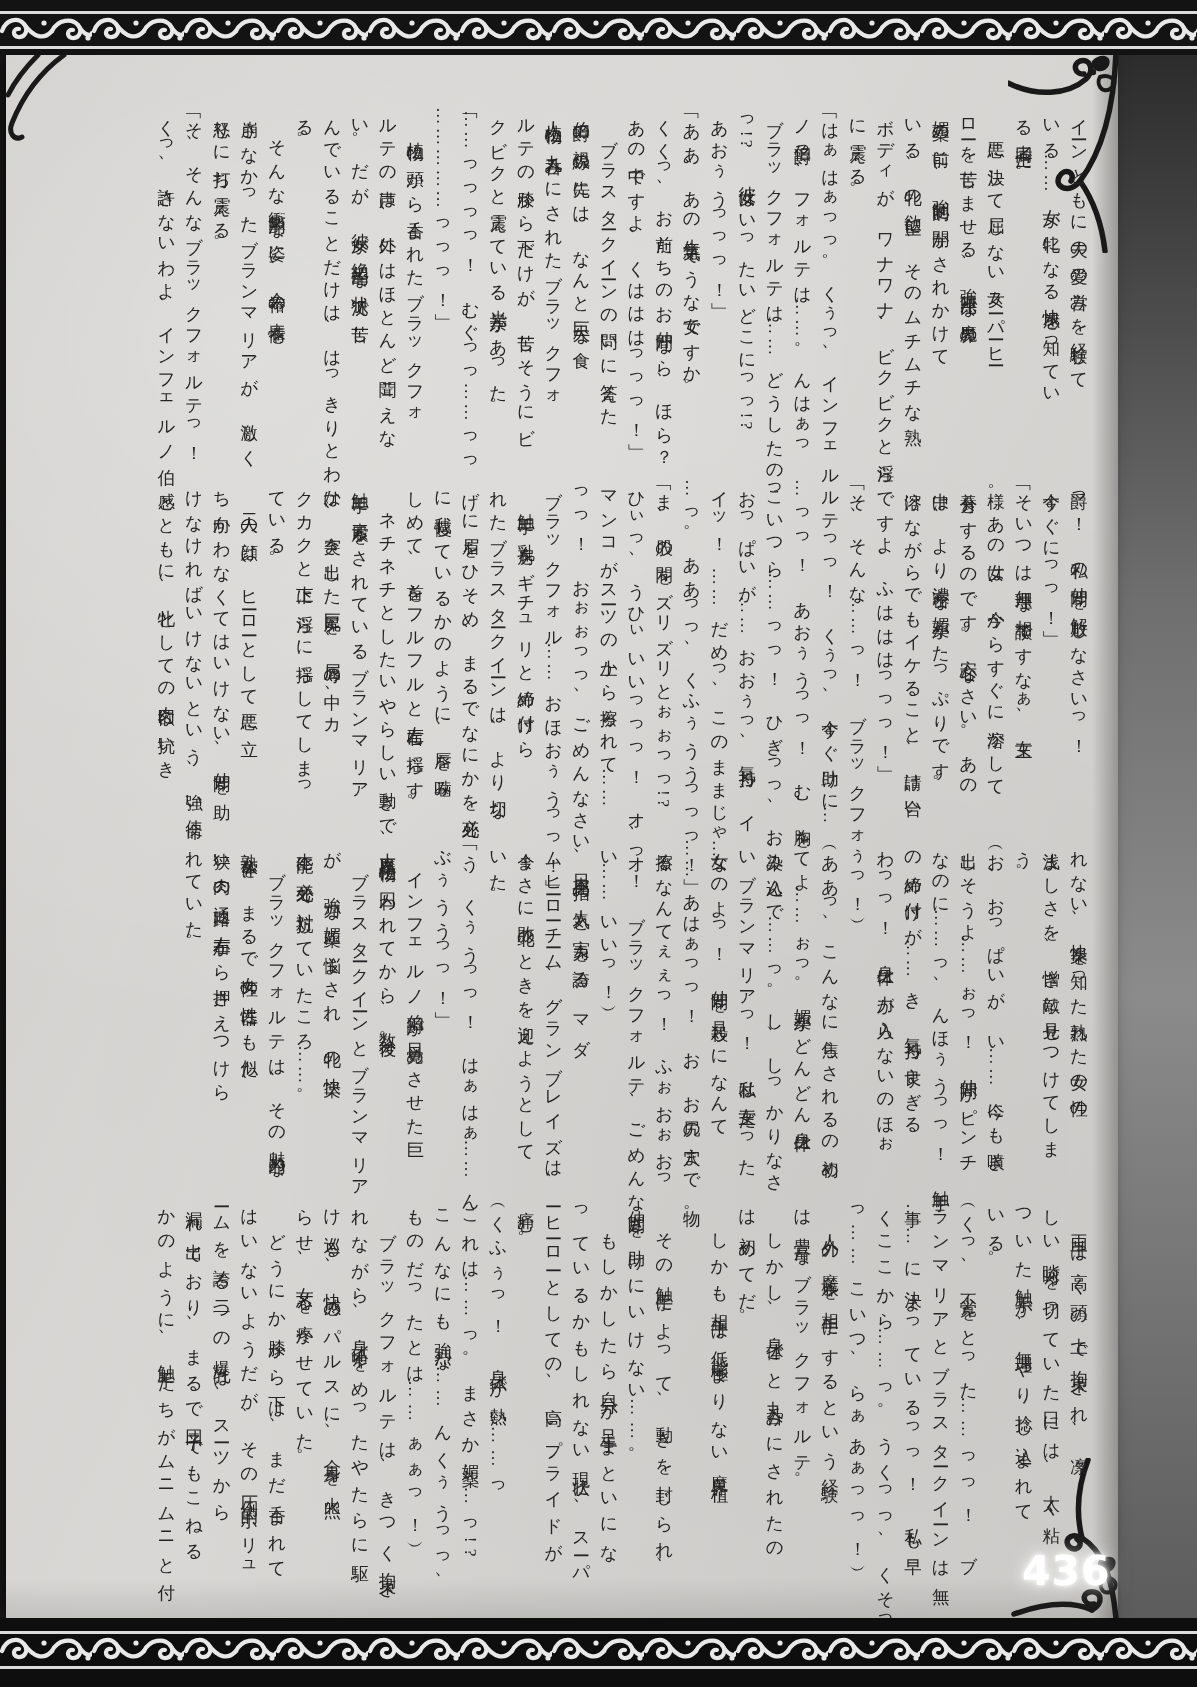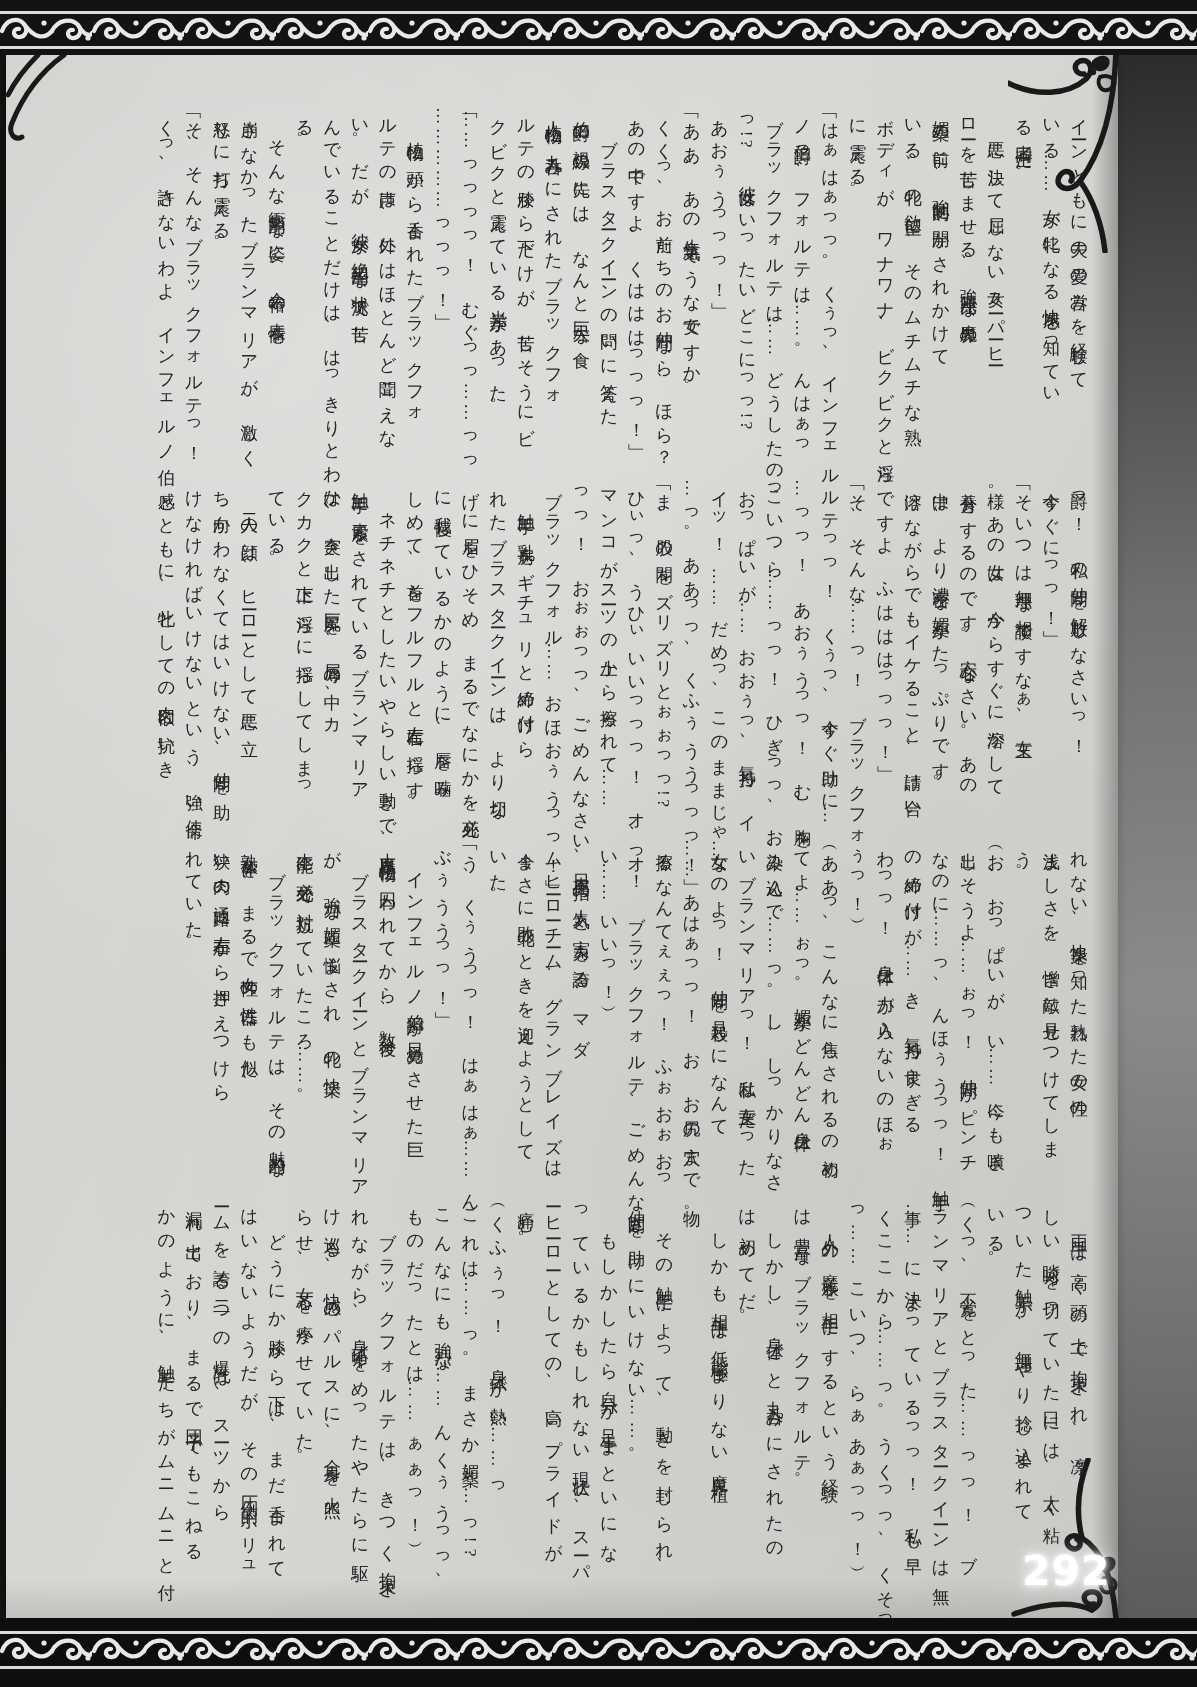--- a/index.html
+++ b/index.html
@@ -246,21 +246,21 @@
         <p>れながら、身体中をめったやたらに駆</p>
         <p>け巡る、快感のパルスに、全身を火照</p>
         <p>らせ、女芯を疼かせていた。</p>
         <p>　どうにか膝から下は、まだ呑まれて</p>
         <p>はいないようだが、その圧倒的ボリュ</p>
         <p>ームを誇る二つの爆乳は、スーツから</p>
         <p>漏れ出ており、まるで団子でもこねる</p>
         <p>かのように、触手たちがムニムニと付</p>
       </section>
 
-    <div class="pageno">292</div>
+    <div class="pageno">436</div>
   </div>
 
   <div class="frame bottom">
     <svg>
       <rect x="0" y="0" width="100%" height="3" fill="#dcdcdc"></rect>
       <rect x="0" y="4" width="100%" height="30" fill="url(#scroll)"></rect>
       <rect x="0" y="35" width="100%" height="3" fill="#dcdcdc"></rect>
     </svg>
   </div>
 

